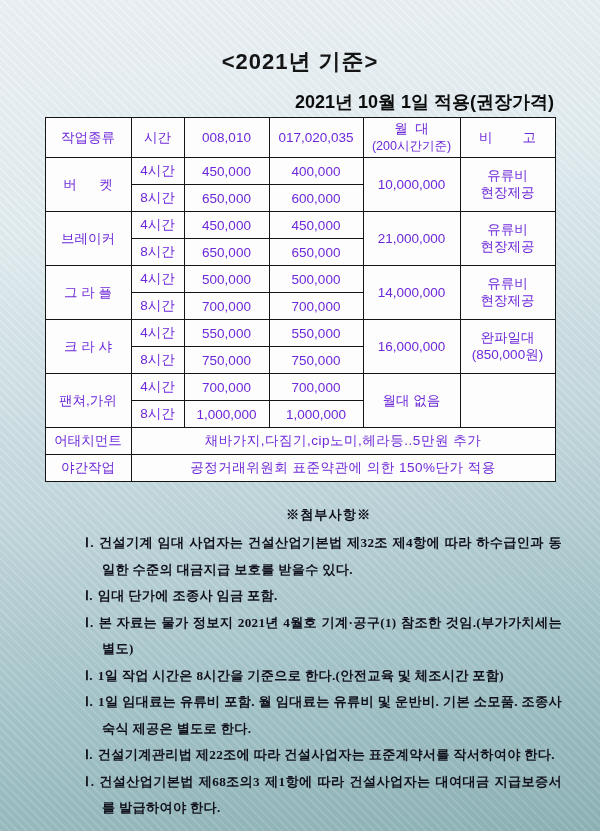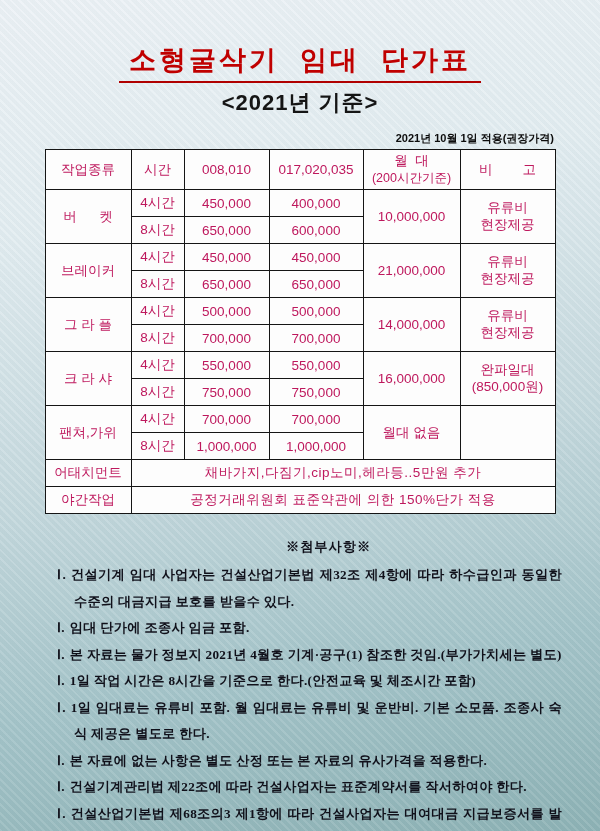--- a/index.html
+++ b/index.html
@@ -42,34 +42,34 @@
     color: #151515;
     font-size: 22px;
     font-weight: bold;
     letter-spacing: 1px;
   }
 
   
   .date-line {
     margin: 13px 46px 3px 46px;
     text-align: right;
-    font-size: 11px;
+    font-size: 18px;
     font-weight: bold;
     color: #0c0c0c;
   }
 
   
   table.price {
     margin: 0 auto;
     width: 510px;
     border-collapse: collapse;
     table-layout: fixed;
     background: #fdfdfd;
     font-size: 13.5px;
-    color: #be185d;
+    color: #6d28d9;
   }
   table.price td {
     border: 1.6px solid #151515;
     text-align: center;
     vertical-align: middle;
     height: 27px;
     padding: 1px 2px;
     overflow: hidden;
   }
   table.price tr.hdr td { height: 40px; }
@@ -92,31 +92,31 @@
     letter-spacing: 1px;
     text-align: center;
   }
   .note-item {
     line-height: 26.5px;
     text-align: justify;
     word-break: break-all;
     padding-left: 17px;
     text-indent: -17px;
     letter-spacing: 0.3px;
+    margin-left: 28px;
   }
   .note-marker { margin-right: 5px; }
 </style>
 </head>
 <body>
 
 <div id="page">
   <div class="content">
 
     <div class="title-wrap">
-      <div class="doc-title">소형굴삭기  임대  단가표</div>
       <div class="doc-subtitle">&lt;2021년 기준&gt;</div>
     </div>
 
     <div class="date-line">2021년 10월 1일 적용(권장가격)</div>
 
     <table class="price">
       <colgroup>
         <col style="width:86px">
           <col style="width:53px">
           <col style="width:85px">
@@ -234,19 +234,18 @@
     </table>
 
     <div class="notes">
       <div class="notes-heading">※첨부사항※</div>
 
       <div class="note-item"><span class="note-marker">Ⅰ.</span><span>건설기계 임대 사업자는 건설산업기본법 제32조 제4항에 따라 하수급인과 동일한 수준의 대금지급 보호를 받을수 있다.</span></div>
       <div class="note-item"><span class="note-marker">Ⅰ.</span><span>임대 단가에 조종사 임금 포함.</span></div>
       <div class="note-item"><span class="note-marker">Ⅰ.</span><span>본 자료는 물가 정보지 2021년 4월호 기계·공구(1) 참조한 것임.(부가가치세는 별도)</span></div>
       <div class="note-item"><span class="note-marker">Ⅰ.</span><span>1일 작업 시간은 8시간을 기준으로 한다.(안전교육 및 체조시간 포함)</span></div>
       <div class="note-item"><span class="note-marker">Ⅰ.</span><span>1일 임대료는 유류비 포함. 월 임대료는 유류비 및 운반비. 기본 소모품. 조종사 숙식 제공은 별도로 한다.</span></div>
-      <div class="note-item"><span class="note-marker">Ⅰ.</span><span>본 자료에 없는 사항은 별도 산정 또는 본 자료의 유사가격을 적용한다.</span></div>
       <div class="note-item"><span class="note-marker">Ⅰ.</span><span>건설기계관리법 제22조에 따라 건설사업자는 표준계약서를 작서하여야 한다.</span></div>
       <div class="note-item"><span class="note-marker">Ⅰ.</span><span>건설산업기본법 제68조의3 제1항에 따라 건설사업자는 대여대금 지급보증서를 발급하여야 한다.</span></div>
     </div>
 
   </div>
 </div>
 
 </body></html>

